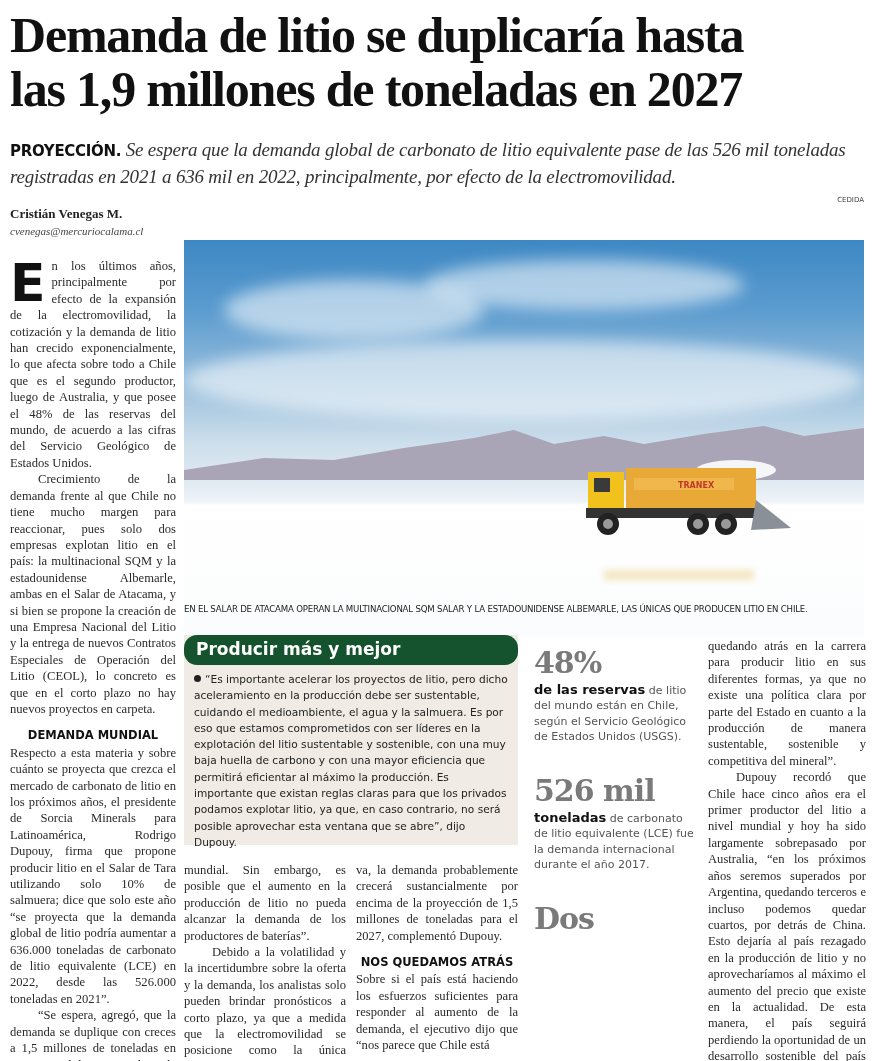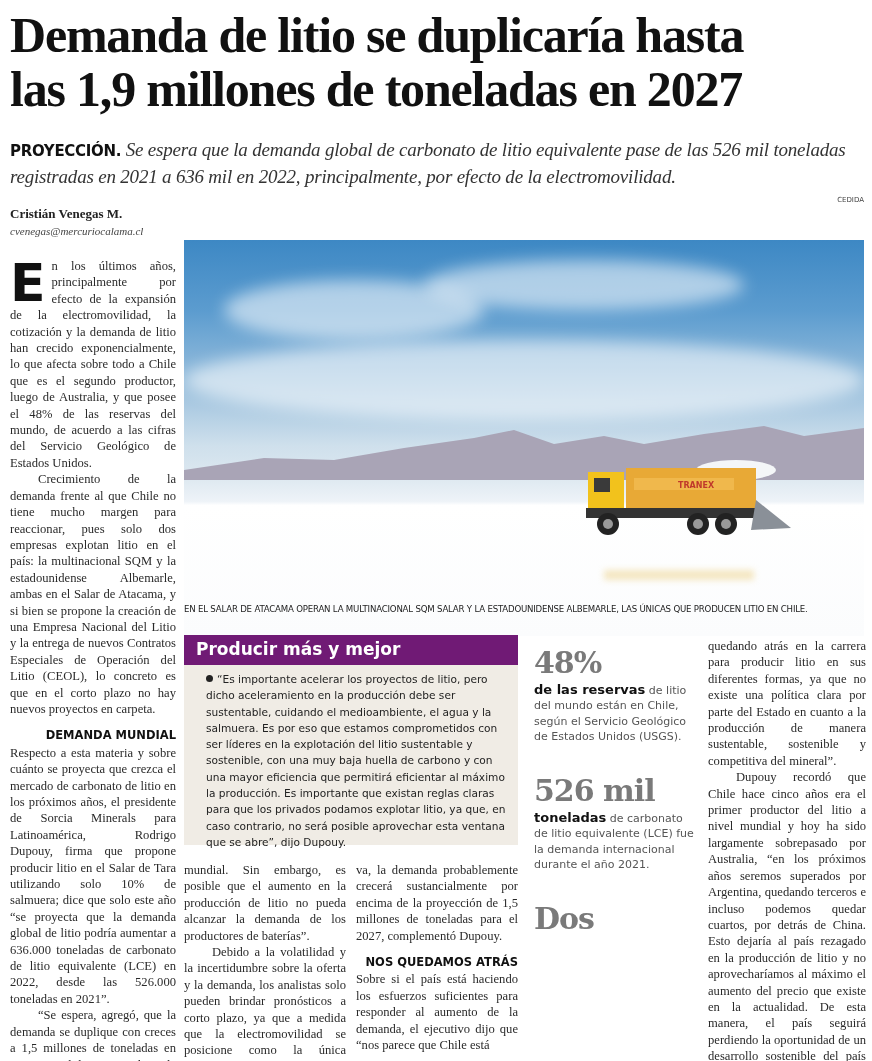--- a/index.html
+++ b/index.html
@@ -30,21 +30,21 @@
     font-size: 12.6px; line-height: 16.4px; color: #2a2a2a; text-align: justify;
   }
   .col p { text-indent: 0; }
   .col p.ind { text-indent: 28px; }
   .dropcap {
     float: left; font-family: "DejaVu Sans", sans-serif; font-weight: bold;
     font-size: 52px; line-height: 44px; margin: 3px 6px 0 0; color: #111;
   }
   .subhead {
     font-family: "DejaVu Sans", sans-serif; font-weight: bold; font-size: 11.5px;
-    color: #111; text-align: right; margin: 10px 0 1px 0;
+    color: #111; text-align: center; margin: 10px 0 1px 0;
   }
 
   .photo-credit {
     position: absolute; right: 8px; top: 196px;
     font-family: "DejaVu Sans", sans-serif; font-size: 7px; color: #444;
   }
   .photo {
     position: absolute; left: 184px; top: 204px; width: 680px; height: 396px; overflow: hidden;
     background: linear-gradient(180deg,#3d88c4 0%,#5c9ccf 18%,#9ec2de 38%,#cfe0ec 52%,#dde8f0 60%,#eef3f8 66%,#ffffff 67%,#fbfcfd 100%);
     margin-top: 36px;
@@ -56,25 +56,25 @@
 
   .caption {
     position: absolute; left: 184px; top: 604px; width: 690px;
     font-family: "DejaVu Sans", sans-serif; font-size: 8.6px; color: #222; letter-spacing: -0.2px; white-space: nowrap;
   }
 
   .box {
     position: absolute; left: 184px; top: 635px; width: 334px; height: 210px; background: #f0ece5;
   }
   .box .box-title {
-    background: #701a75; color: #fff; font-family: "DejaVu Sans", sans-serif; font-weight: bold;
-    font-size: 17px; padding: 4px 12px 5px 12px; height: 30px;
+    background: #14532d; color: #fff; font-family: "DejaVu Sans", sans-serif; font-weight: bold;
+    font-size: 17px; padding: 4px 12px 5px 12px; height: 30px; border-radius: 13px;
   }
   .box .box-body {
-    padding: 6px 10px 0 22px; font-family: "DejaVu Sans", sans-serif; font-size: 10.6px; line-height: 16.3px; color: #222;
+    padding: 6px 10px 0 10px; font-family: "DejaVu Sans", sans-serif; font-size: 10.6px; line-height: 16.3px; color: #222;
   }
   .bullet { display: inline-block; width: 7px; height: 7px; border-radius: 50%; background: #222; margin-right: 4px; vertical-align: 1px; }
 
   .stat { position: absolute; left: 534px; width: 160px; }
   .stat .big {
     font-family: "DejaVu Serif", serif; font-weight: bold; font-size: 30px; line-height: 32px; color: #7a7a7a; letter-spacing: -1px; margin-top: 15px;
   }
   .stat .txt {
     font-family: "DejaVu Sans", sans-serif; font-size: 11px; line-height: 15.3px; color: #555; margin-top: 3px;
   }
@@ -151,21 +151,21 @@
   <div class="subhead">NOS QUEDAMOS ATRÁS</div>
   <p>Sobre si el país está haciendo los esfuerzos suficientes para responder al aumento de la demanda, el ejecutivo dijo que “nos parece que Chile está</p>
 </div>
 
 <div class="stat" style="top:632px;">
   <div class="big">48%</div>
   <div class="txt"><b>de las reservas</b><span> de litio del mundo están en Chile, según el Servicio Geológico de Estados Unidos (USGS).</span></div>
 </div>
 <div class="stat" style="top:760px;">
   <div class="big">526 mil</div>
-  <div class="txt"><b>toneladas</b><span> de carbonato de litio equivalente (LCE) fue la demanda internacional durante el año 2021.</span></div>
+  <div class="txt"><b>toneladas</b><span> de carbonato de litio equivalente (LCE) fue la demanda internacional durante el año 2017.</span></div>
 </div>
 <div class="stat" style="top:888px;">
   <div class="big">Dos</div>
 </div>
 
 <div class="col" style="left:708px; top:638px; width:158px;">
   <p>quedando atrás en la carrera para producir litio en sus diferentes formas, ya que no existe una política clara por parte del Estado en cuanto a la producción de manera sustentable, sostenible y competitiva del mineral”.</p>
   <p class="ind"><span>Dupouy recordó que Chile hace cinco años era el primer productor del litio a nivel mundial y hoy ha sido largamente sobrepasado por Australia, “en los próximos años seremos superados por Argentina, quedando terceros e incluso podemos quedar cuartos, por detrás de China. Esto dejaría al país rezagado en la producción de litio y no aprovecharíamos al máximo el aumento del precio que existe en la actualidad. De esta manera, el país seguirá perdiendo la oportunidad de un desarrollo sostenible del país por la pérdida de esos recursos”.</span> </p>
 </div>
 

